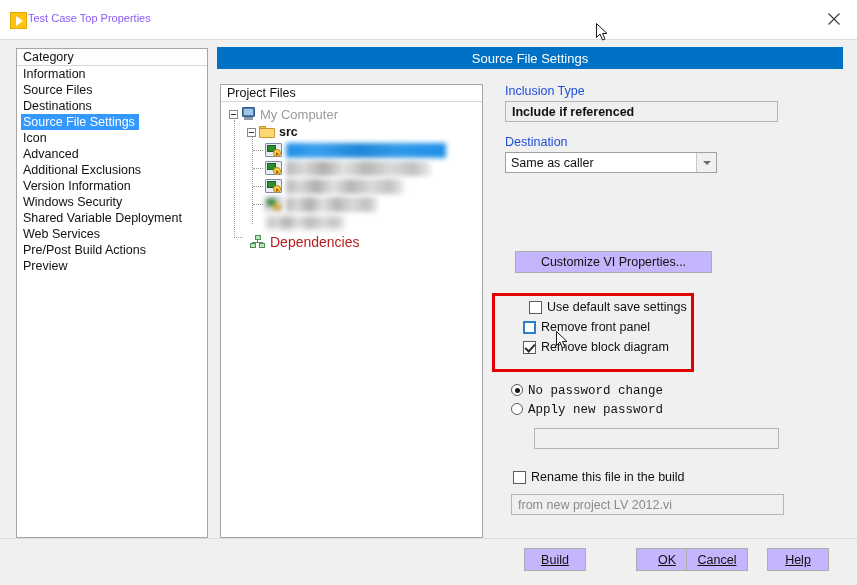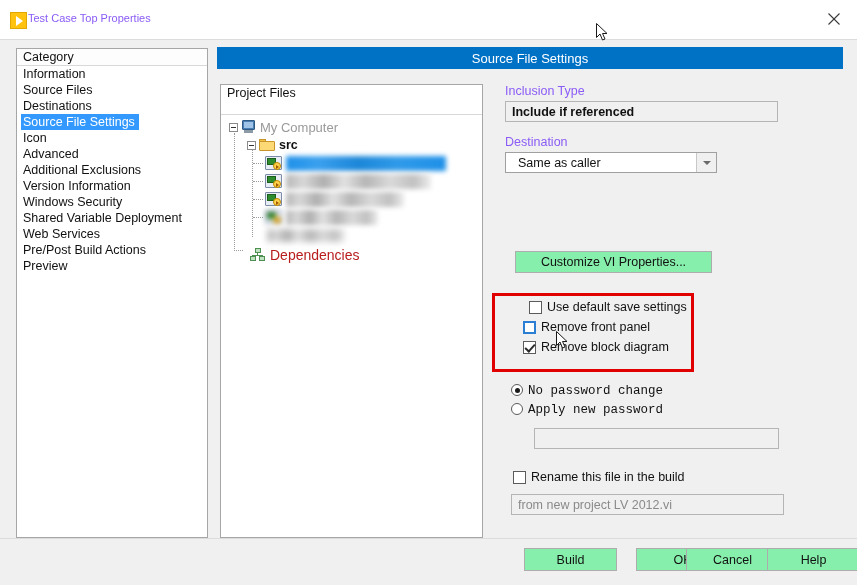--- a/index.html
+++ b/index.html
@@ -90,21 +90,21 @@
 
   
   .tree-panel {
     position: absolute; left: 220px; top: 84px;
     width: 263px; height: 454px;
     background: #ffffff;
     border: 1px solid #a6a6a6;
     overflow: hidden;
   }
   .tree-header {
-    height: 30px;
+    height: 17px;
     padding: 1px 0 0 6px;
     font-size: 12.5px;
     color: #111;
     border-bottom: 1px solid #d8d8d8;
   }
   .tree-body { position: relative; padding-top: 3px; }
   .tree-row {
     position: relative;
     height: 18px;
     display: flex;
@@ -230,57 +230,57 @@
   .blur-sel {
     background: linear-gradient(90deg,#1e90e8 0%,#3aa0ef 20%,#1c86d8 45%,#2f9ae9 70%,#1e90e8 100%);
   }
   .blur-gray {
     background: linear-gradient(90deg,#b8b8b8 0%,#d8d8d8 12%,#aeaeae 26%,#e2e2e2 40%,#b5b5b5 55%,#dadada 72%,#c0c0c0 88%,#ededed 100%);
   }
 
   
   .right-col { position: absolute; left: 505px; top: 84px; width: 340px; }
   .field-label {
-    font-size: 12.5px; color: #8b5cf6;
+    font-size: 12.5px; color: #1d4ed8;
     margin-bottom: 3px;
   }
   .readonly-box {
     width: 273px; height: 21px;
     background: #f0f0f0;
     border: 1px solid #b5b5b5;
     font-size: 12.5px; font-weight: bold;
     color: #111;
     display: flex; align-items: center;
     padding-left: 6px;
   }
   .combo {
     width: 212px; height: 21px;
     background: #ffffff;
     border: 1px solid #a0a0a0;
     display: flex; align-items: center;
     font-size: 12.5px; color: #111;
-    padding-left: 12px;
+    padding-left: 5px;
     position: relative;
     cursor: pointer;
   }
   .combo .arrowbox {
     position: absolute; right: 0; top: 0;
     width: 20px; height: 19px;
     background: #f0f0f0;
     border-left: 1px solid #c8c8c8;
     display: flex; align-items: center; justify-content: center;
   }
   .combo .arrow {
     width: 0; height: 0;
     border-left: 4px solid transparent;
     border-right: 4px solid transparent;
     border-top: 4px solid #6a6a6a;
   }
   .btn {
-    background: #86efac;
+    background: #c4b5fd;
     border: 1px solid #adadad;
     font-size: 12.5px;
     color: #111;
     font-family: "Liberation Sans", sans-serif;
     display: flex; align-items: center; justify-content: center;
     cursor: pointer;
   }
   .btn-customize { width: 197px; height: 22px; }
 
   
@@ -360,22 +360,23 @@
 
   
   .bottom-bar {
     position: absolute; left: 0; bottom: 0;
     width: 857px; height: 47px;
     border-top: 1px solid #dcdcdc;
     background: #f0f0f0;
   }
   .btn-bottom {
     position: absolute;
-    width: 93px; height: 23px;
+    width: 62px; height: 23px;
     top: 9px;
+    text-decoration: underline;
   }
 
   
   .cursor { position: absolute; pointer-events: none; }
 </style>
 </head>
 <body>
 
 <div id="app">
 

